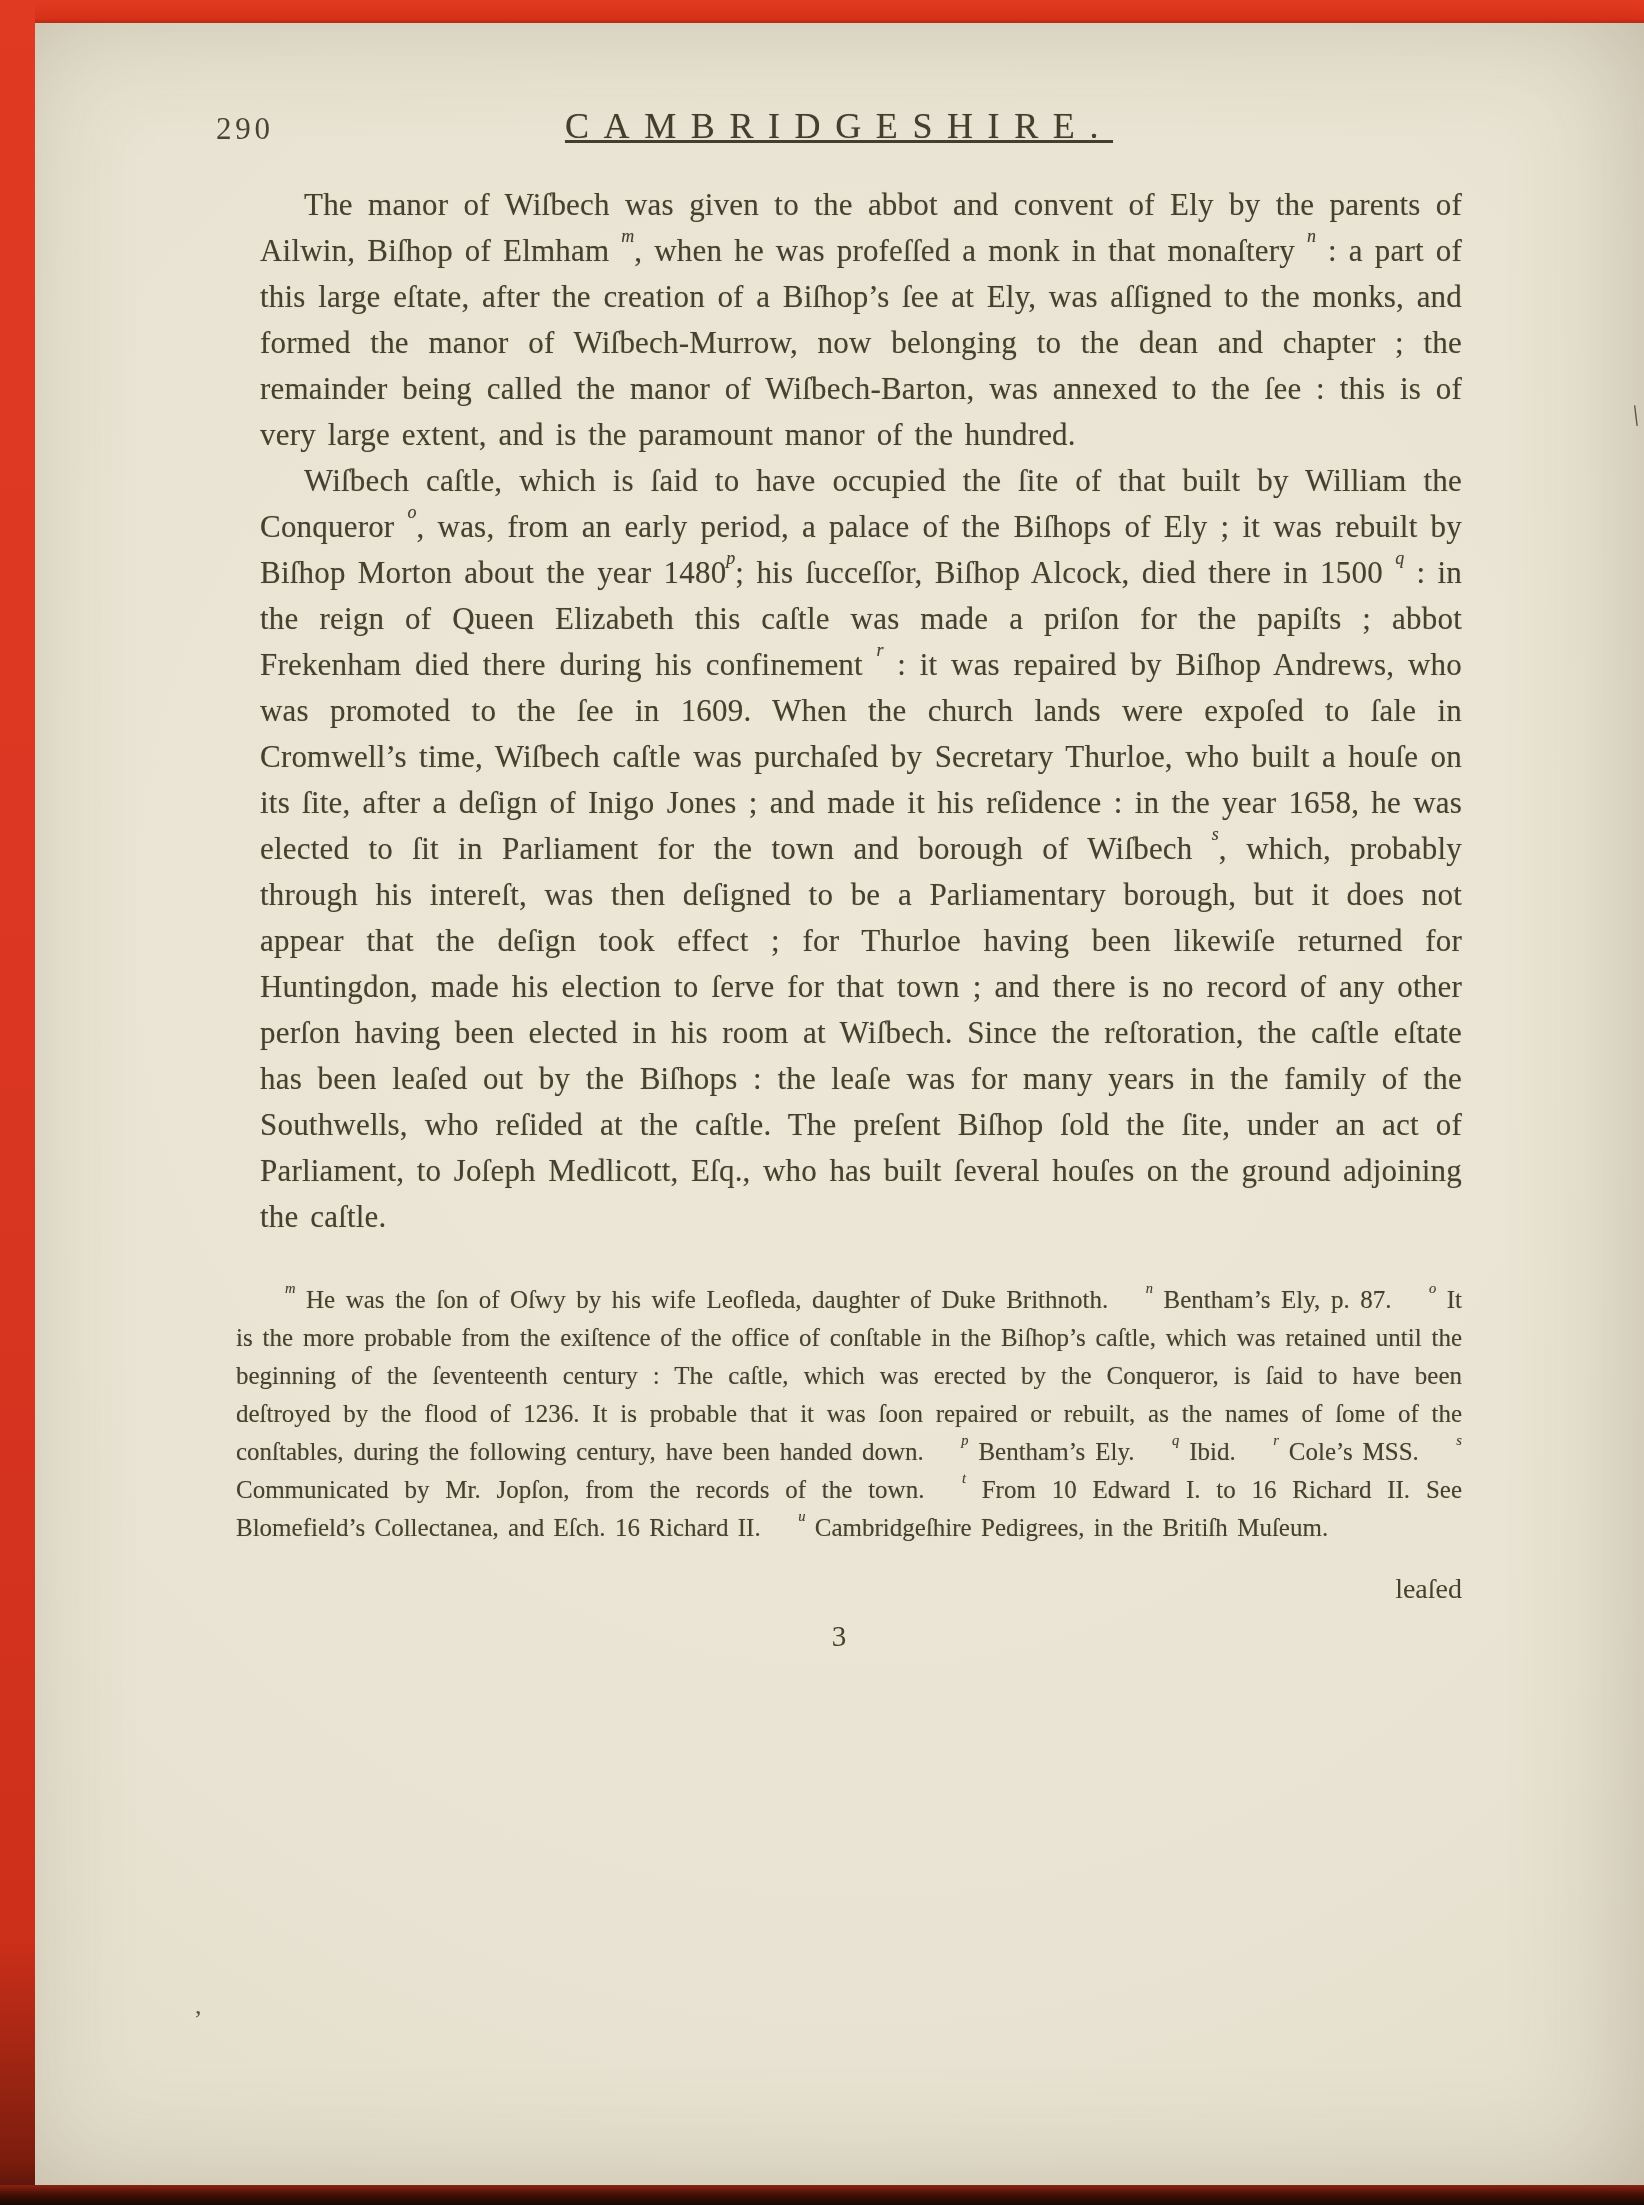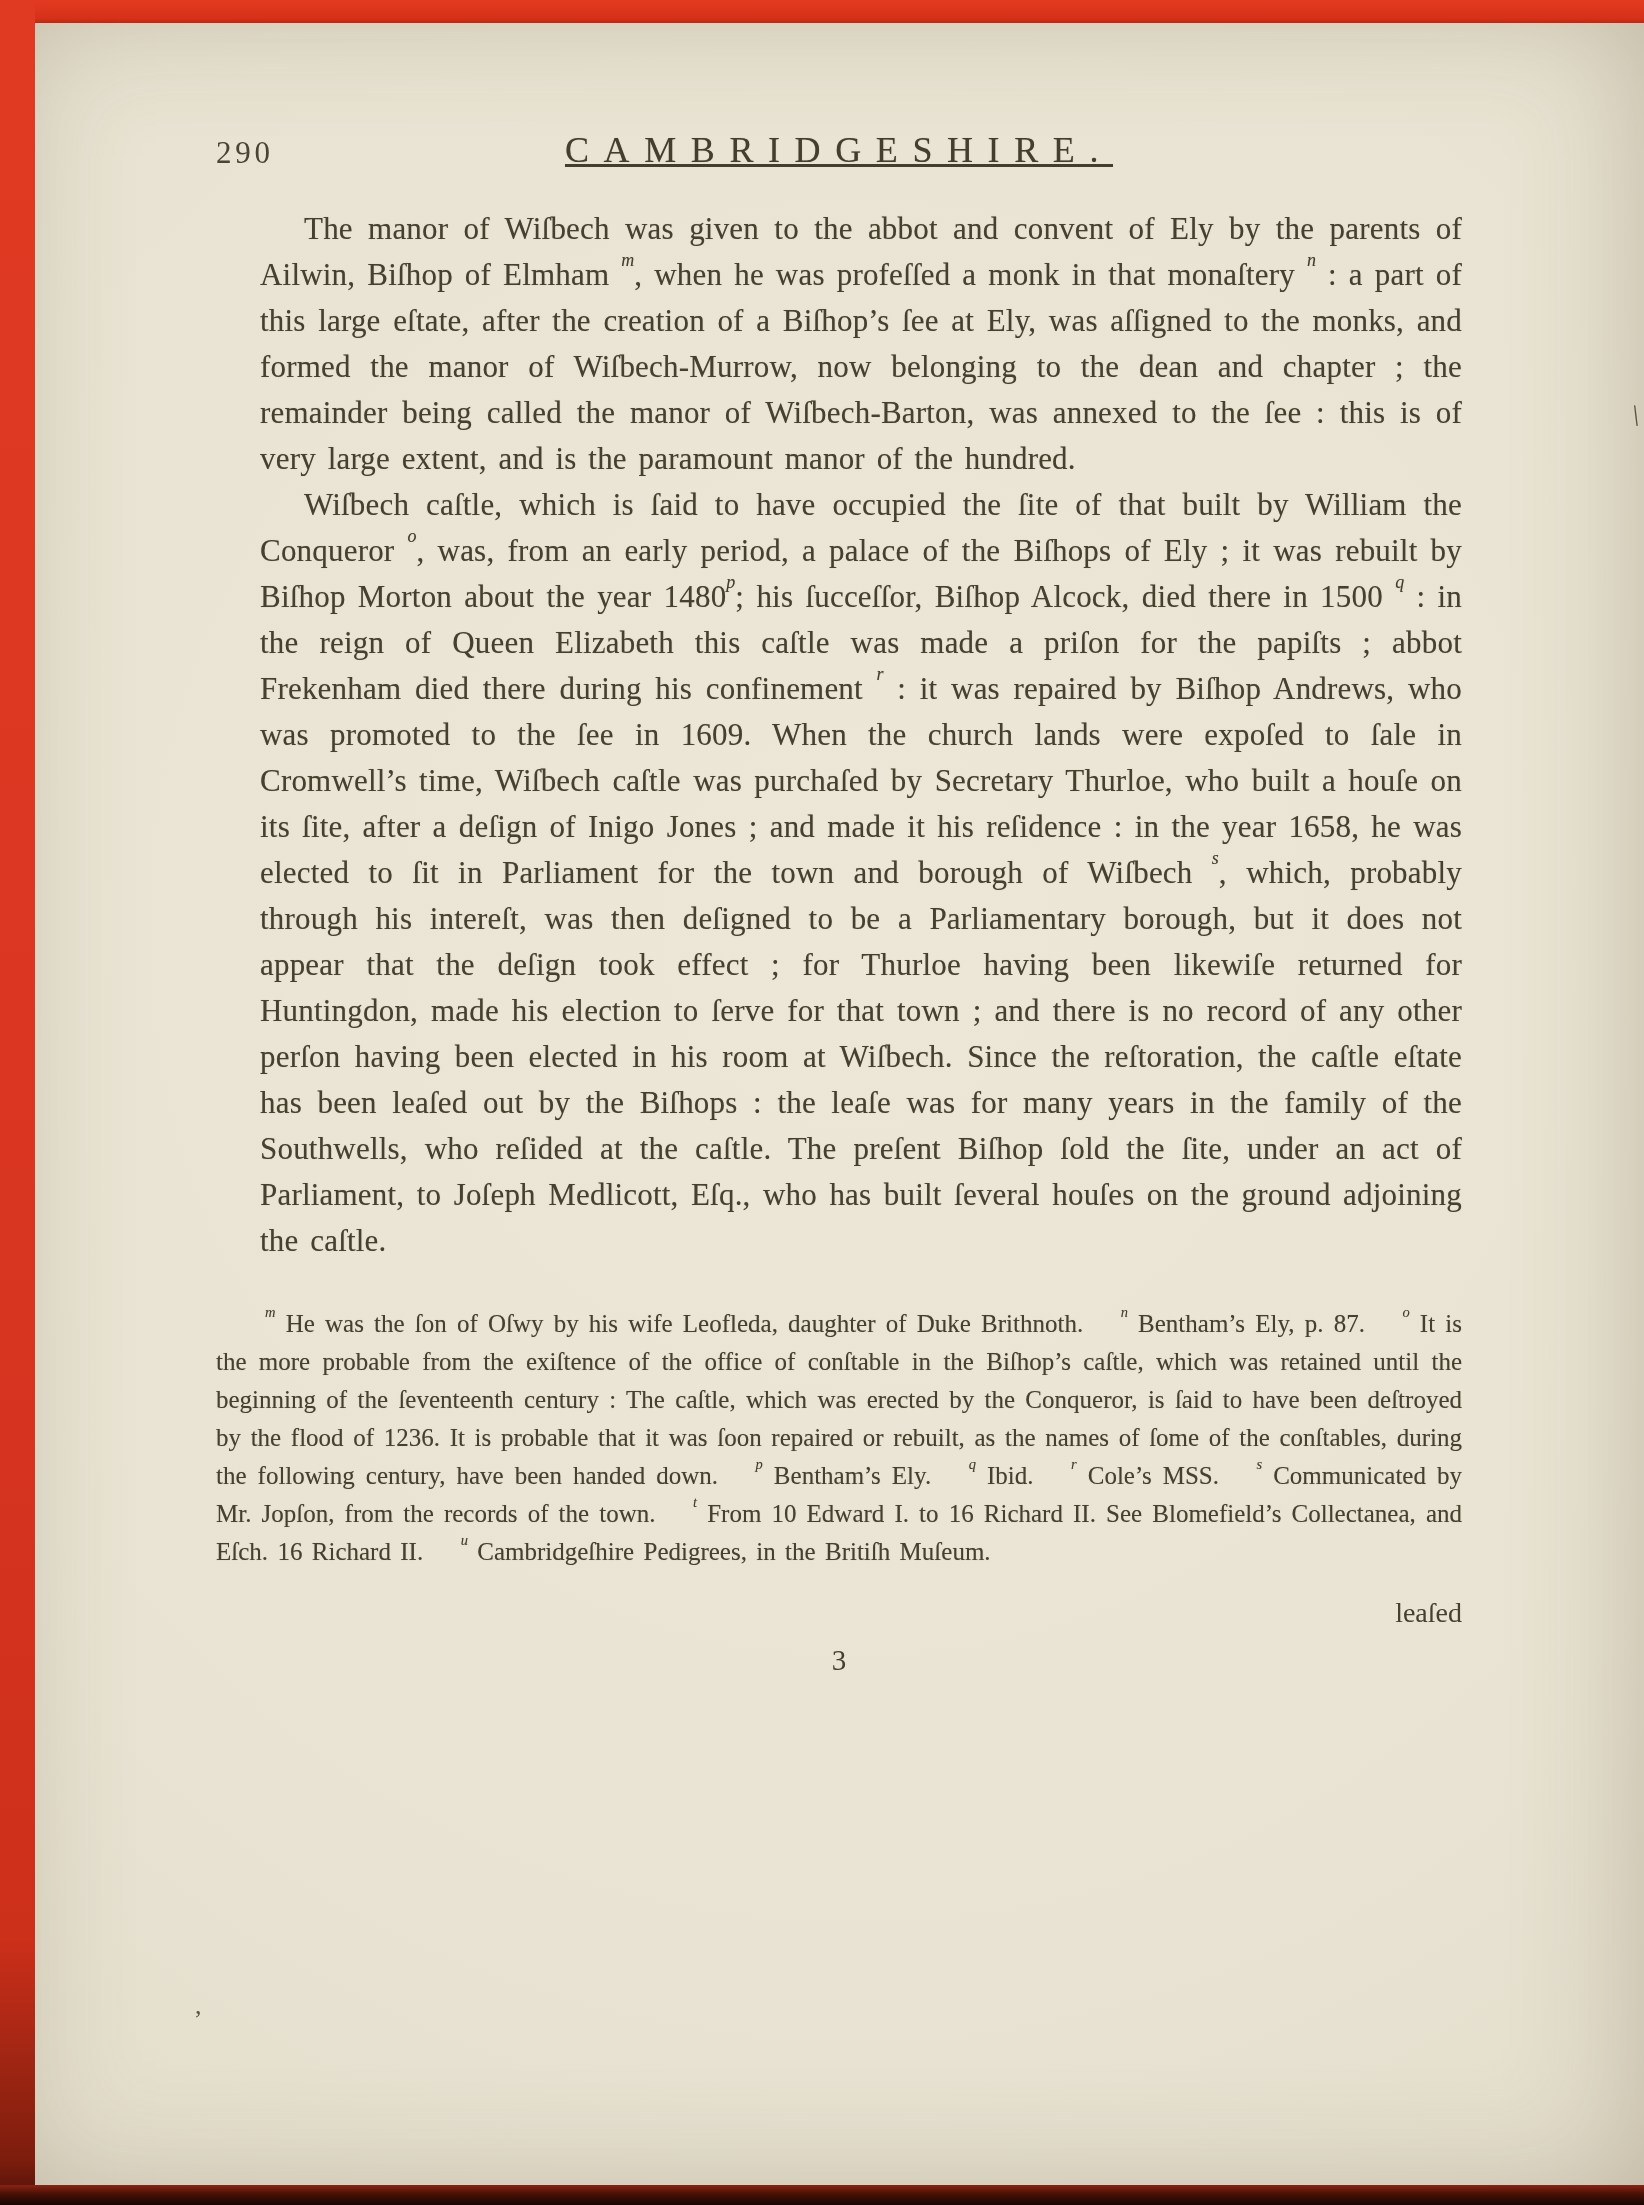--- a/index.html
+++ b/index.html
@@ -29,21 +29,21 @@
     z-index: 4;
   }
   .redbar-bottom {
     position: absolute; left: 0; right: 0; bottom: 0; height: 20px;
     background: linear-gradient(180deg, #8c2212 0%, #471106 45%, #150702 100%);
     z-index: 5;
   }
   .paper {
     position: absolute;
     top: 23px; left: 35px; right: 0; bottom: 20px;
-    padding: 106px 183px 0 181px;
+    padding: 82px 183px 0 181px;
     z-index: 1;
   }
   .page-head { position: relative; height: 49px; margin-bottom: 28px; }
   .folio {
     position: absolute; left: 0; top: 6.1px;
     font-size: 31px; letter-spacing: 3.8px; color: #4a4434;
   }
   .running-title {
     font-weight: normal;
     text-align: center;
@@ -70,20 +70,21 @@
     letter-spacing: 0;
   }
   .footnotes {
     margin-top: 41px;
     font-size: 25px;
     line-height: 38px;
     text-align: justify;
     text-indent: 49px;
     word-spacing: 3.1px;
     text-shadow: 0 0 0.8px rgba(70, 60, 45, 0.35);
+    margin-left: 20px;
   }
   .catchword-row { margin-top: 26px; text-align: right; font-size: 28px; }
   .page-number-row { margin-top: 15.3px; text-align: center; font-size: 29px; }
   .artifact {
     position: absolute; z-index: 2;
     color: #5a5343; font-size: 29px;
   }
   .artifact-1 { right: 4.6px; top: 399px; transform: rotate(12deg); }
   .artifact-2 { left: 195px; top: 1991px; font-size: 26px; }
 </style>

